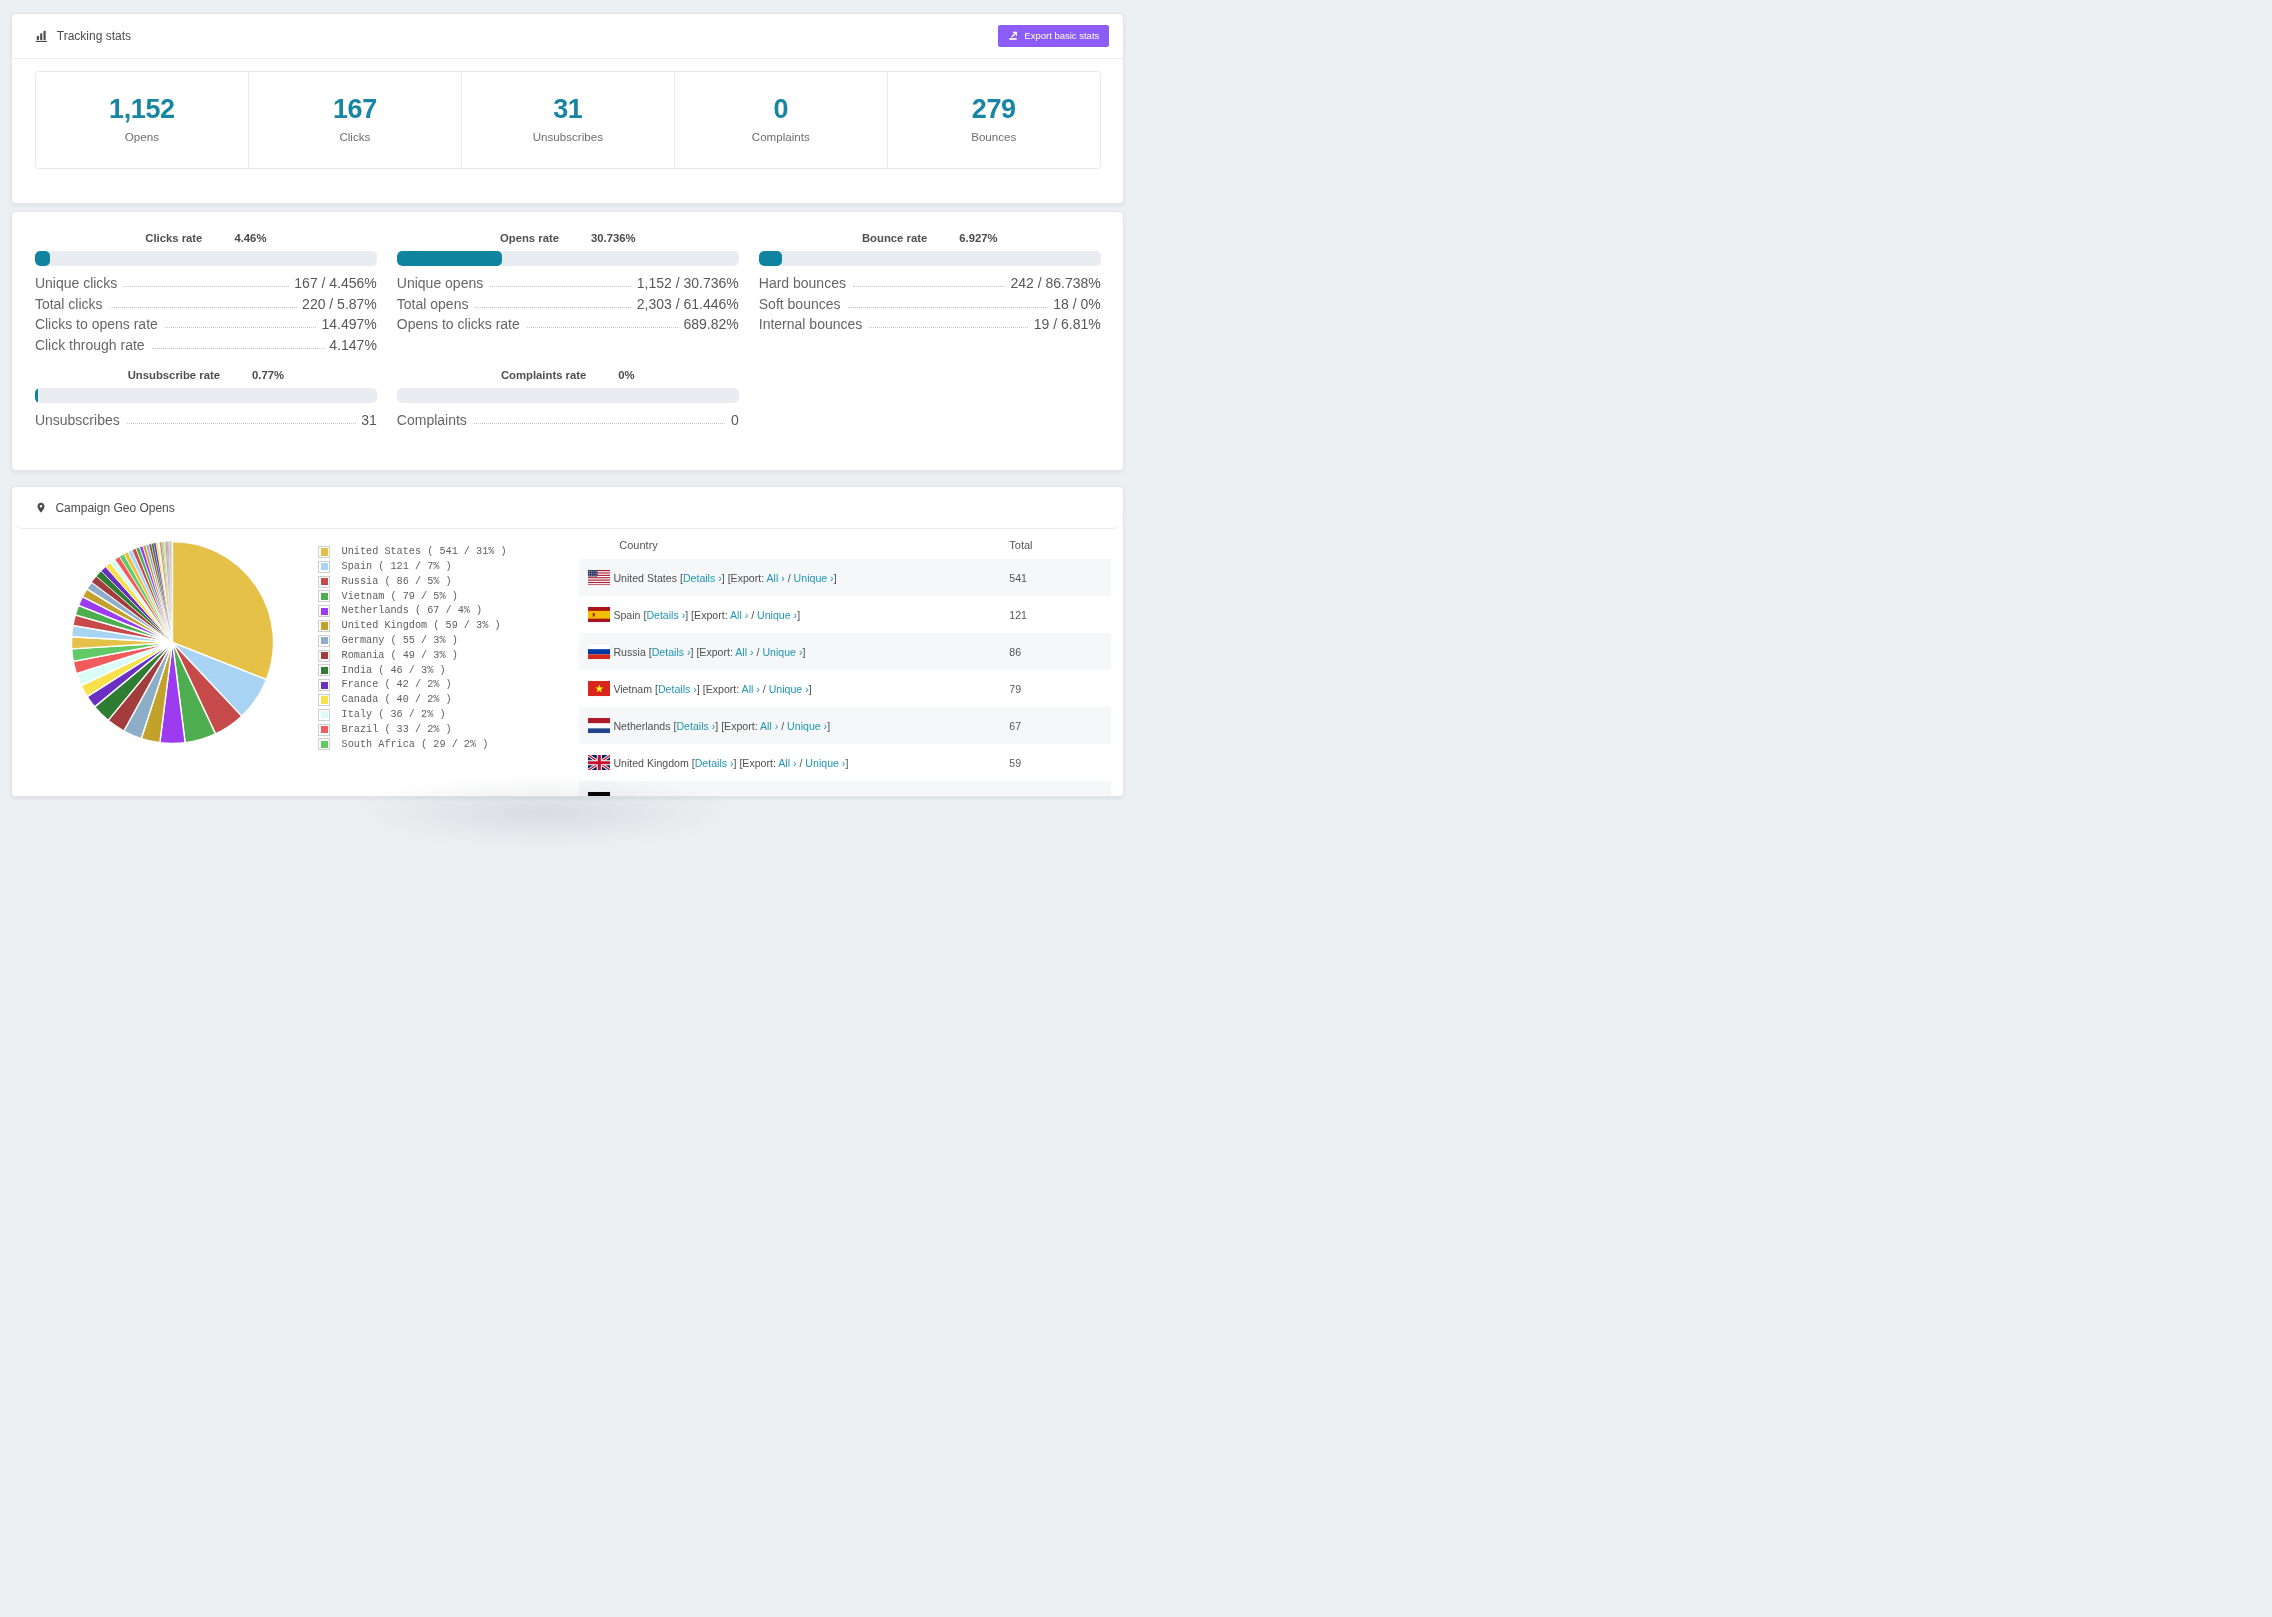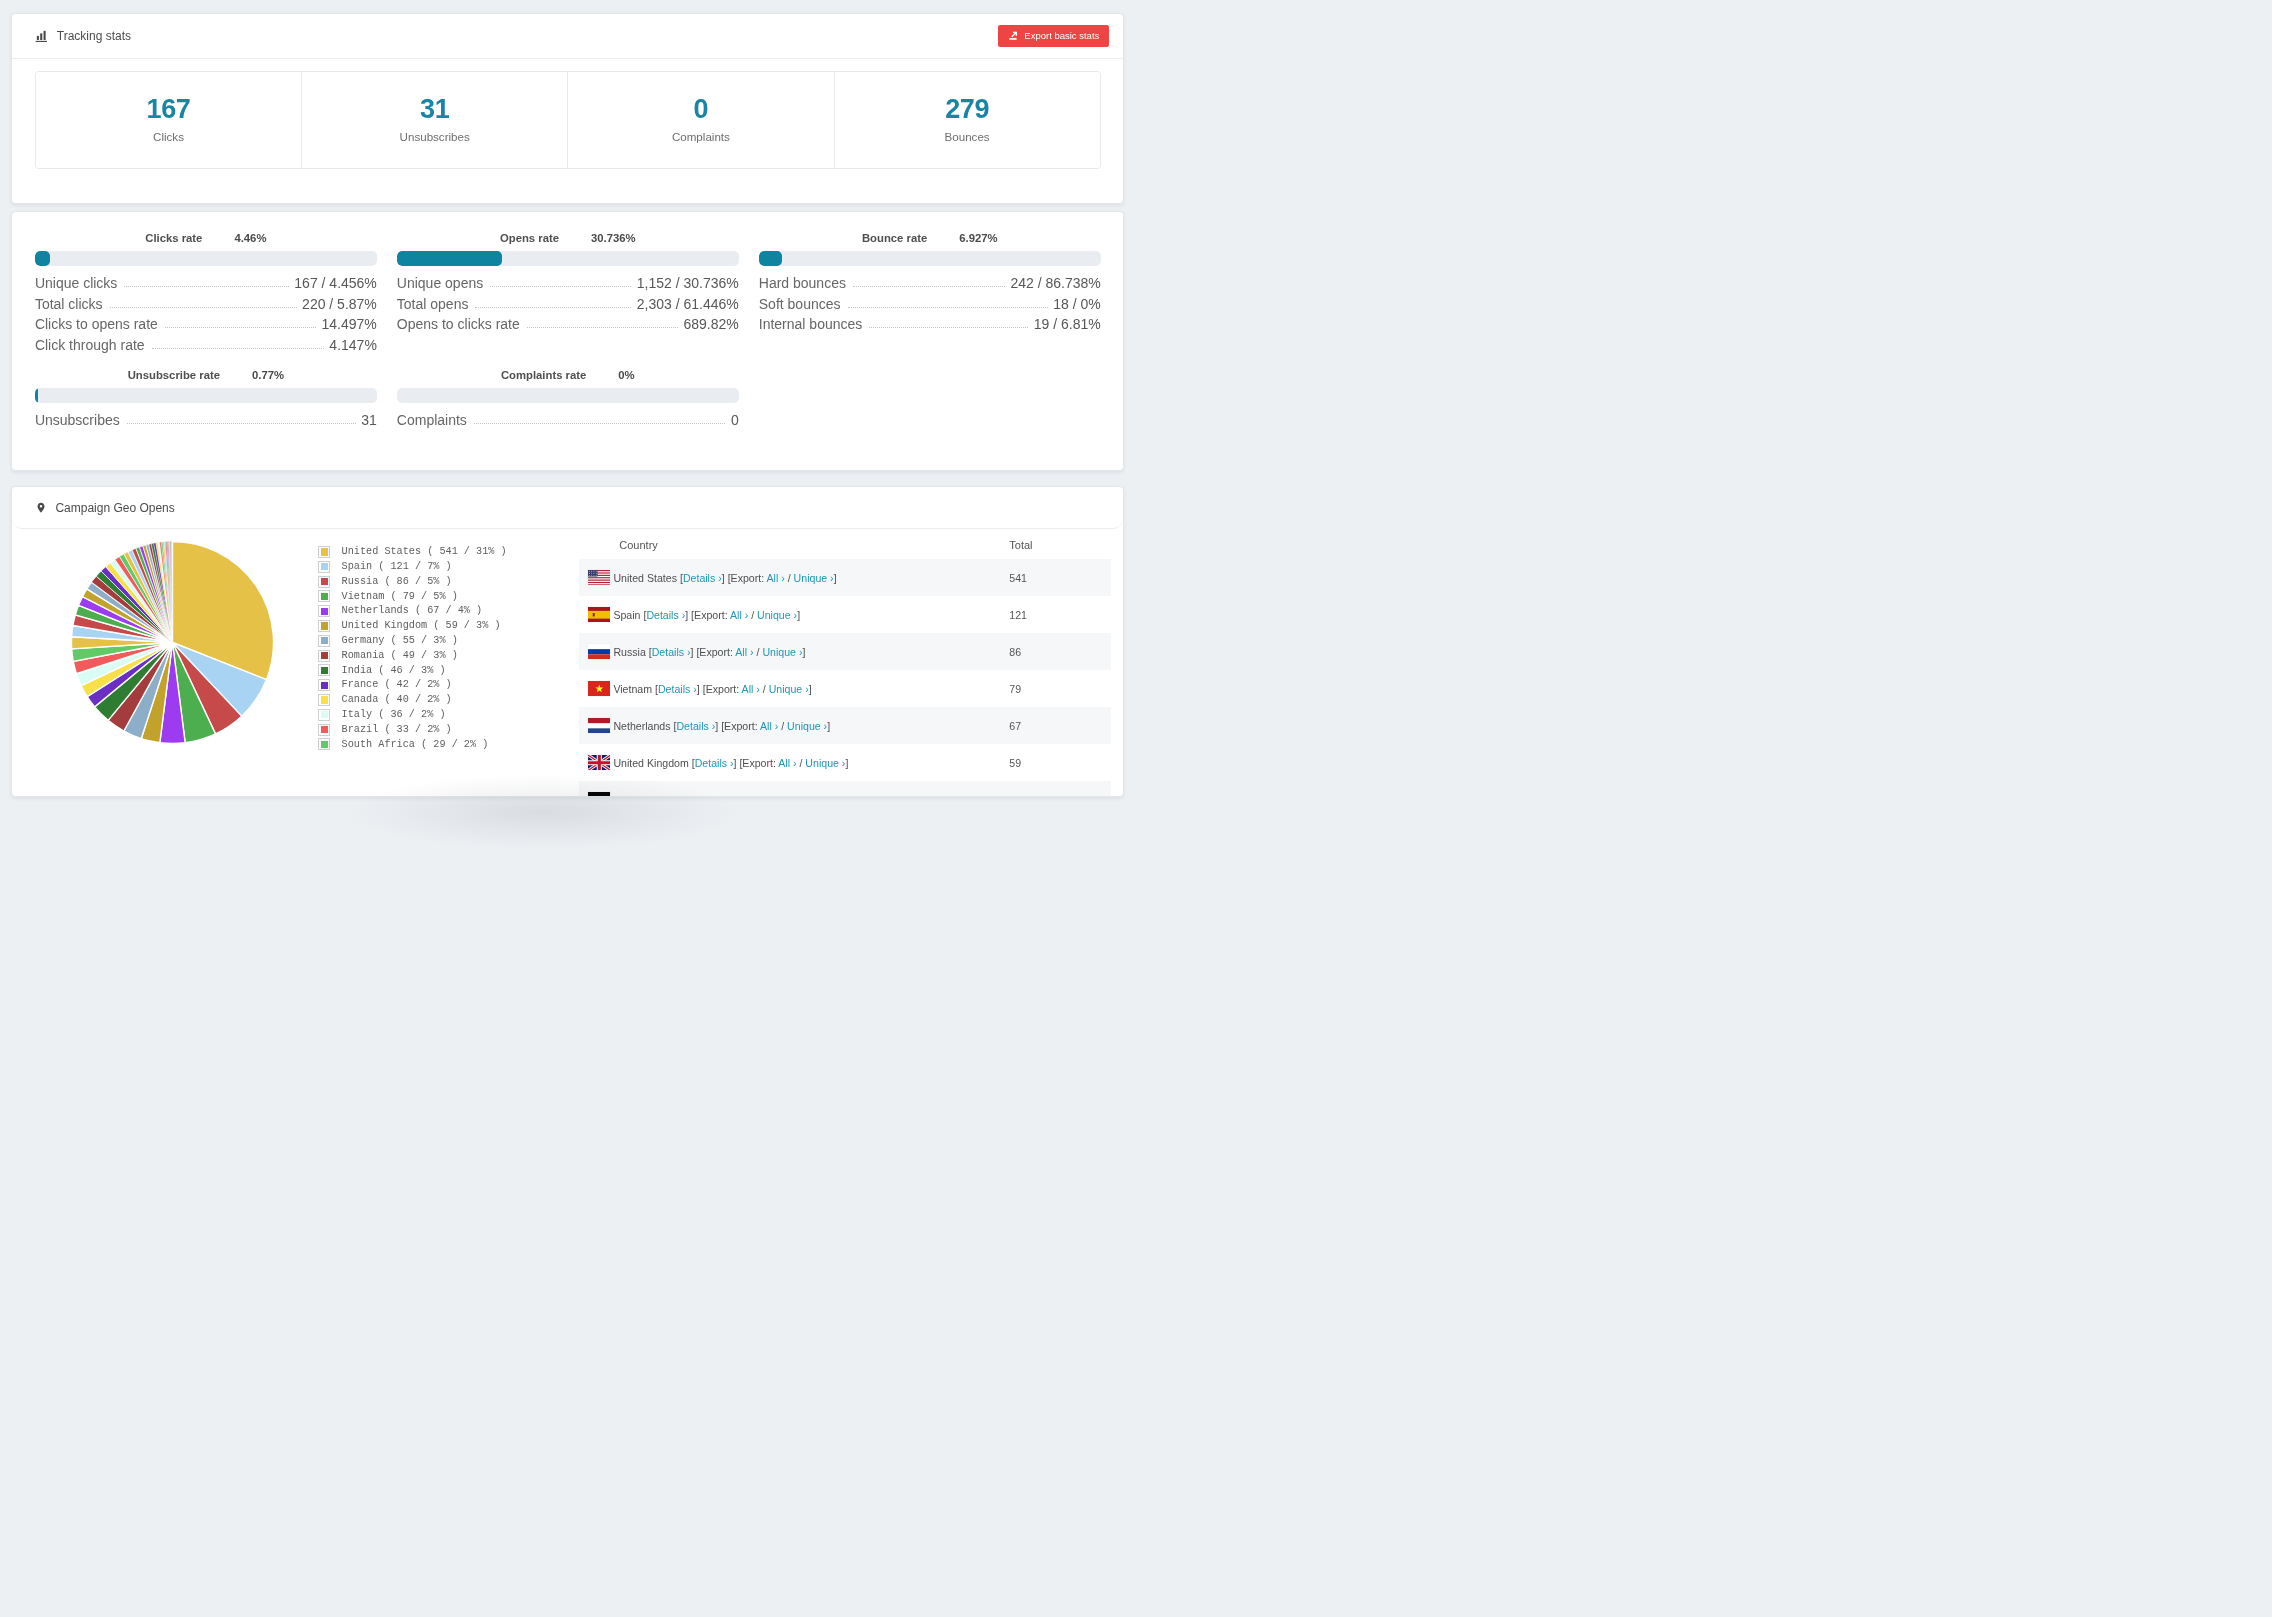--- a/index.html
+++ b/index.html
@@ -11,21 +11,21 @@
     box-shadow:0 1.4px 3.5px rgba(60,75,100,.09); }
 
   
   #card-tracking { top:12.7px; height:191px; }
   .card-header { height:45px; display:flex; align-items:center;
     padding:0 14px 0 22.6px; border-bottom:0.7px solid #ececec; }
   .card-title { font-size:12px; color:#4c4c4c; display:flex; align-items:center; gap:8.5px; }
   .card-title svg { flex:0 0 auto; }
   .spacer { flex:1; }
   .btn-export { display:flex; align-items:center; gap:5.6px; height:22px; padding:0 10px;
-    background:#ef4444; color:#fff; font-size:9.5px; border:none; border-radius:2.1px;
+    background:#8b5cf6; color:#fff; font-size:9.5px; border:none; border-radius:2.1px;
     cursor:pointer; font-family:inherit; }
   .stats-group { margin:12px 22.6px 0 22.6px; height:98px; display:flex;
     border:0.7px solid #e7eaec; border-radius:3.5px; }
   .stat { flex:1; display:flex; flex-direction:column; align-items:center;
     justify-content:center; }
   .stat + .stat { border-left:0.7px solid #e7eaec; }
   .stat-value { font-size:27px; font-weight:700; color:#1785a3; letter-spacing:-0.4px; line-height:1; }
   .stat-label { font-size:11.6px; color:#6e6e6e; margin-top:6.4px; }
 
   
@@ -91,20 +91,24 @@
         <g stroke="#fff" stroke-width="2" fill="none">
           <path d="M5.5 10.5 L12.5 3.5"></path>
           <path d="M7.5 3.5 H12.5 V8.5" fill="none"></path>
         </g>
         <rect x="2" y="12.2" width="11" height="2.6" fill="#fff"></rect>
       </svg>
       <span>Export basic stats</span>
     </button>
   </div>
   <div class="stats-group" id="stats-row">
+      <div class="stat">
+    <div class="stat-value">1,152</div>
+    <div class="stat-label">Opens</div>
+  </div>
       <div class="stat">
     <div class="stat-value">167</div>
     <div class="stat-label">Clicks</div>
   </div>
       <div class="stat">
     <div class="stat-value">31</div>
     <div class="stat-label">Unsubscribes</div>
   </div>
       <div class="stat">
     <div class="stat-value">0</div>

